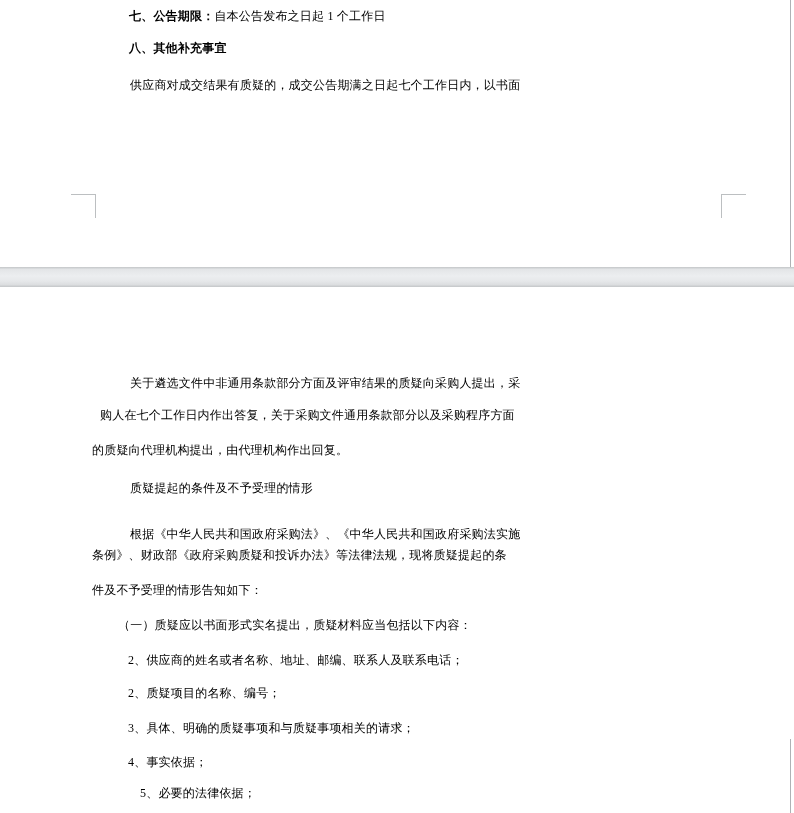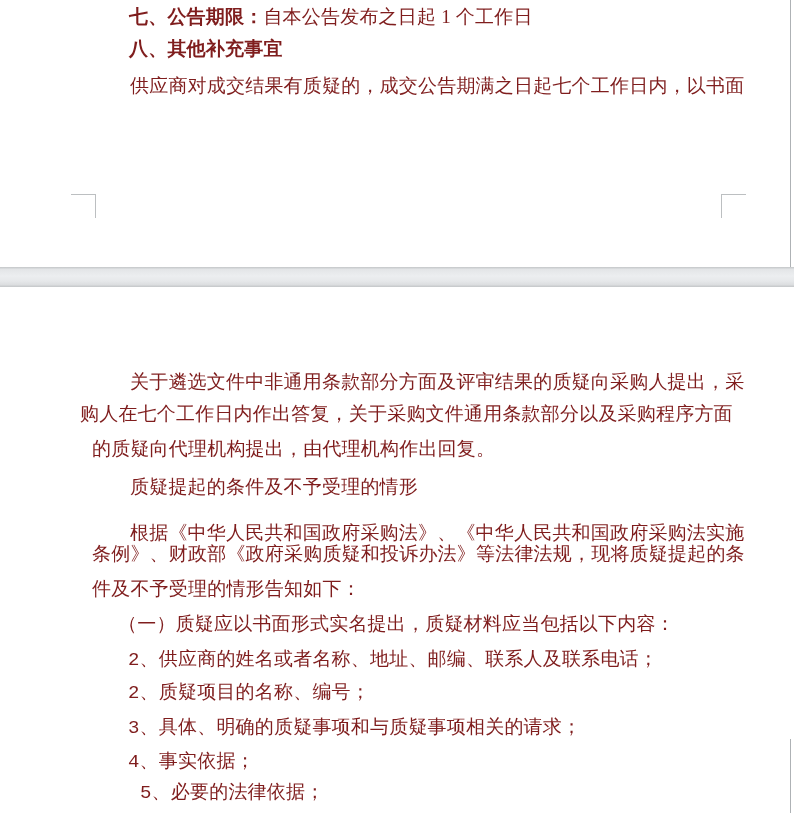--- a/index.html
+++ b/index.html
@@ -17,21 +17,21 @@
     height: 813px;
     background: #ffffff;
   }
   .page {
     position: absolute;
     left: 0;
     width: 791px;
     background: #ffffff;
   }
   .page-1 { top: 0; height: 267px; }
-  .page-2 { top: 287px; height: 452px; font-family: Liberation Mono, monospace; }
+  .page-2 { top: 287px; height: 452px; }
   .page-gap {
     position: absolute;
     left: 0;
     top: 267px;
     width: 794px;
     height: 20px;
     background: linear-gradient(to bottom,
       #c3c6c8 0%, #e3e5e7 12%, #eceef0 45%,
       #e6e8ea 70%, #dcdee0 88%, #c3c6c8 100%);
   }
@@ -48,34 +48,34 @@
     width: 24px;
     height: 23px;
   }
   .mark-p1-left  { left: 71px;  top: 194px; border-top: 1px solid #bcbfc1; border-right: 1px solid #bcbfc1; }
   .mark-p1-right { left: 721px; top: 194px; border-top: 1px solid #bcbfc1; border-left: 1px solid #bcbfc1; }
   .mark-p2-left  { left: 71px;  top: 337px; border-bottom: 1px solid #bcbfc1; border-right: 1px solid #bcbfc1; }
   .mark-p2-right { left: 721px; top: 337px; border-bottom: 1px solid #bcbfc1; border-left: 1px solid #bcbfc1; }
   .line {
     position: absolute;
     white-space: nowrap;
-    font-size: 19px;
+    font-size: 12px;
     line-height: 23px;
     letter-spacing: 0.2px;
-    color: #7f1d1d;
+    color: #000000;
   }
   .bold { font-weight: bold; }
   
   .p1-l1 { left: 129px; top: 5px; }
   .p1-l2 { left: 129px; top: 37px; }
   .p1-l3 { left: 130px; top: 74px; }
   .p1-l4 { left: 92px;  top: 106px; }
   
   .p2-l0  { left: 130px; top: 85px; }
-  .p2-l1  { left: 80px;  top: 117px; }
+  .p2-l1  { left: 100px;  top: 117px; }
   .p2-l2  { left: 92px;  top: 152px; }
   .p2-l3  { left: 130px; top: 190px; }
   .p2-l4  { left: 130px; top: 224px; margin-top: 12px; }
   .p2-l5  { left: 92px;  top: 257px; }
   .p2-l6  { left: 92px;  top: 292px; }
   .p2-l7  { left: 118px; top: 327px; }
   .p2-l8  { left: 128px; top: 362px; }
   .p2-l9  { left: 128px; top: 395px; }
   .p2-l10 { left: 128px; top: 430px; }
   .p2-l11 { left: 128px; top: 464px; }

